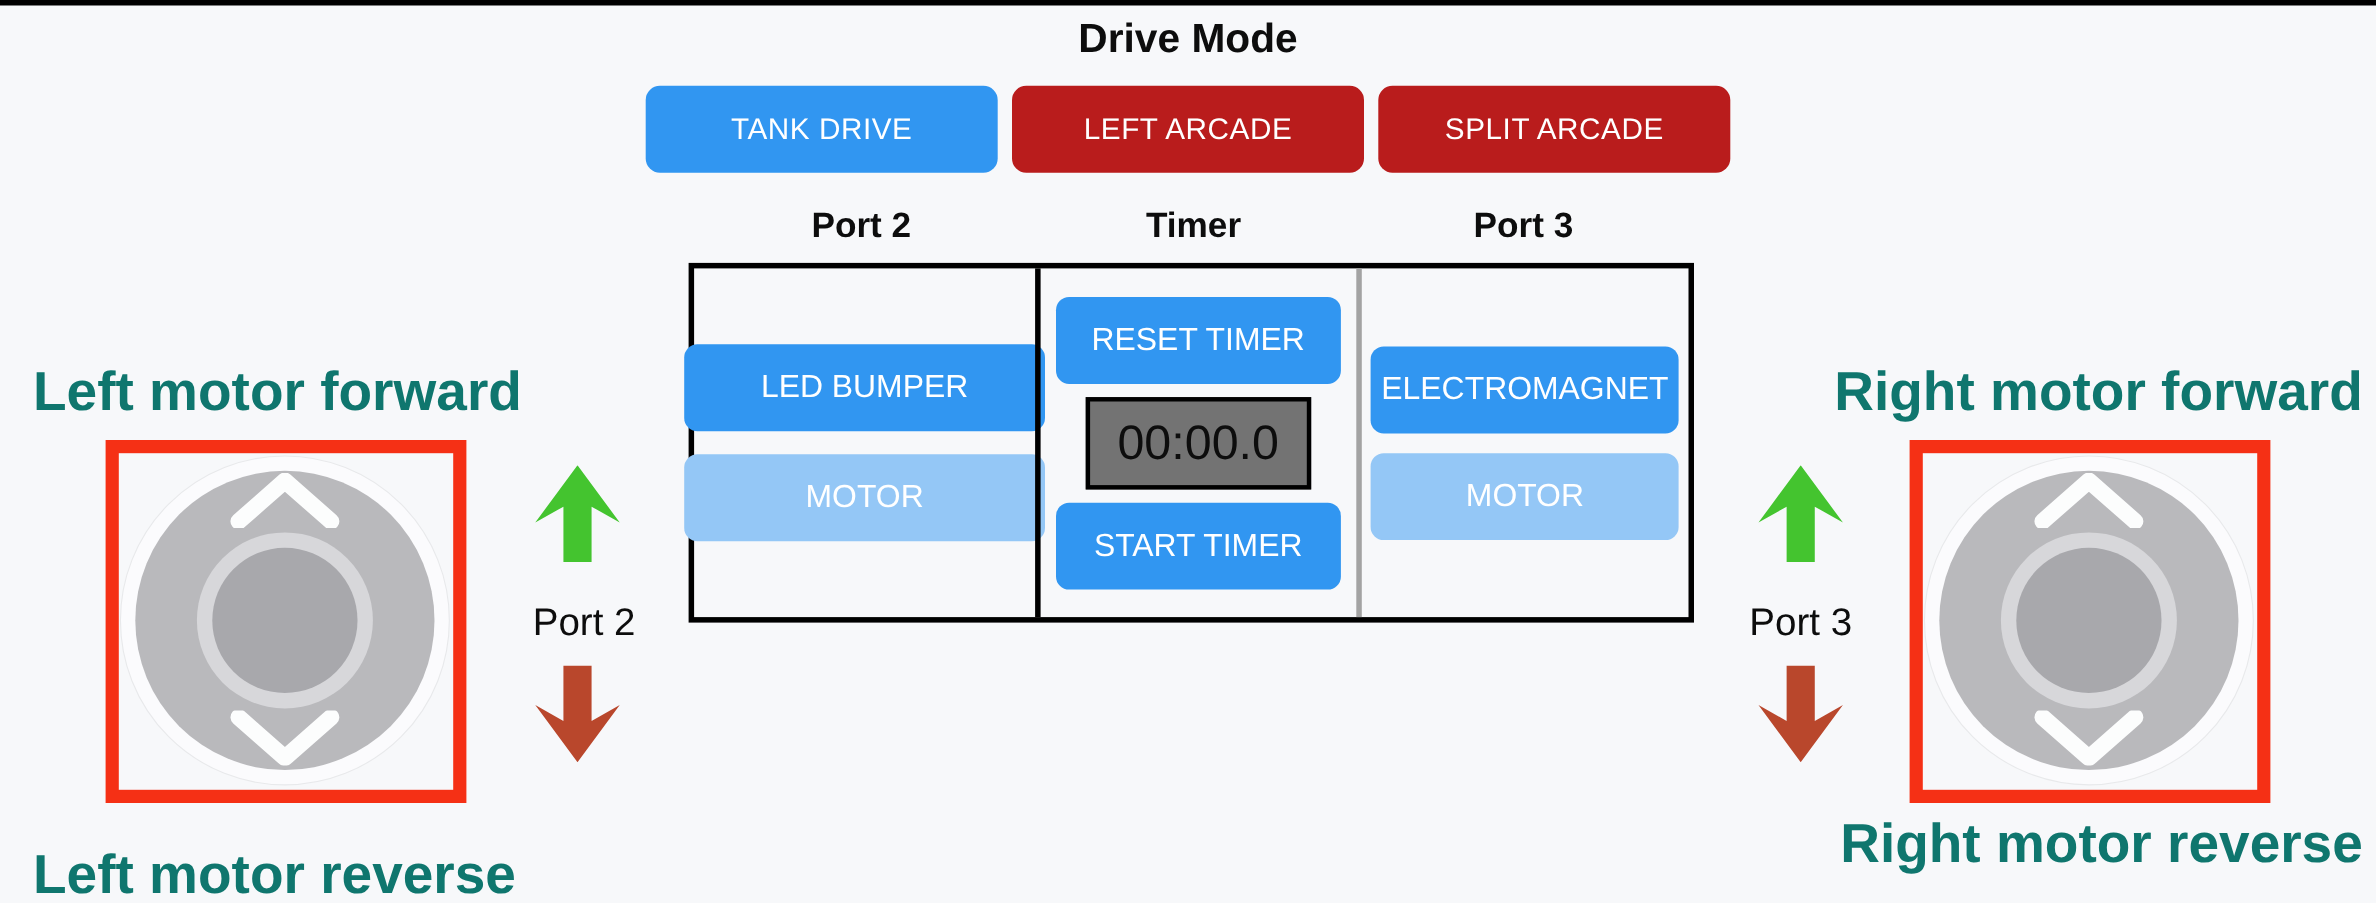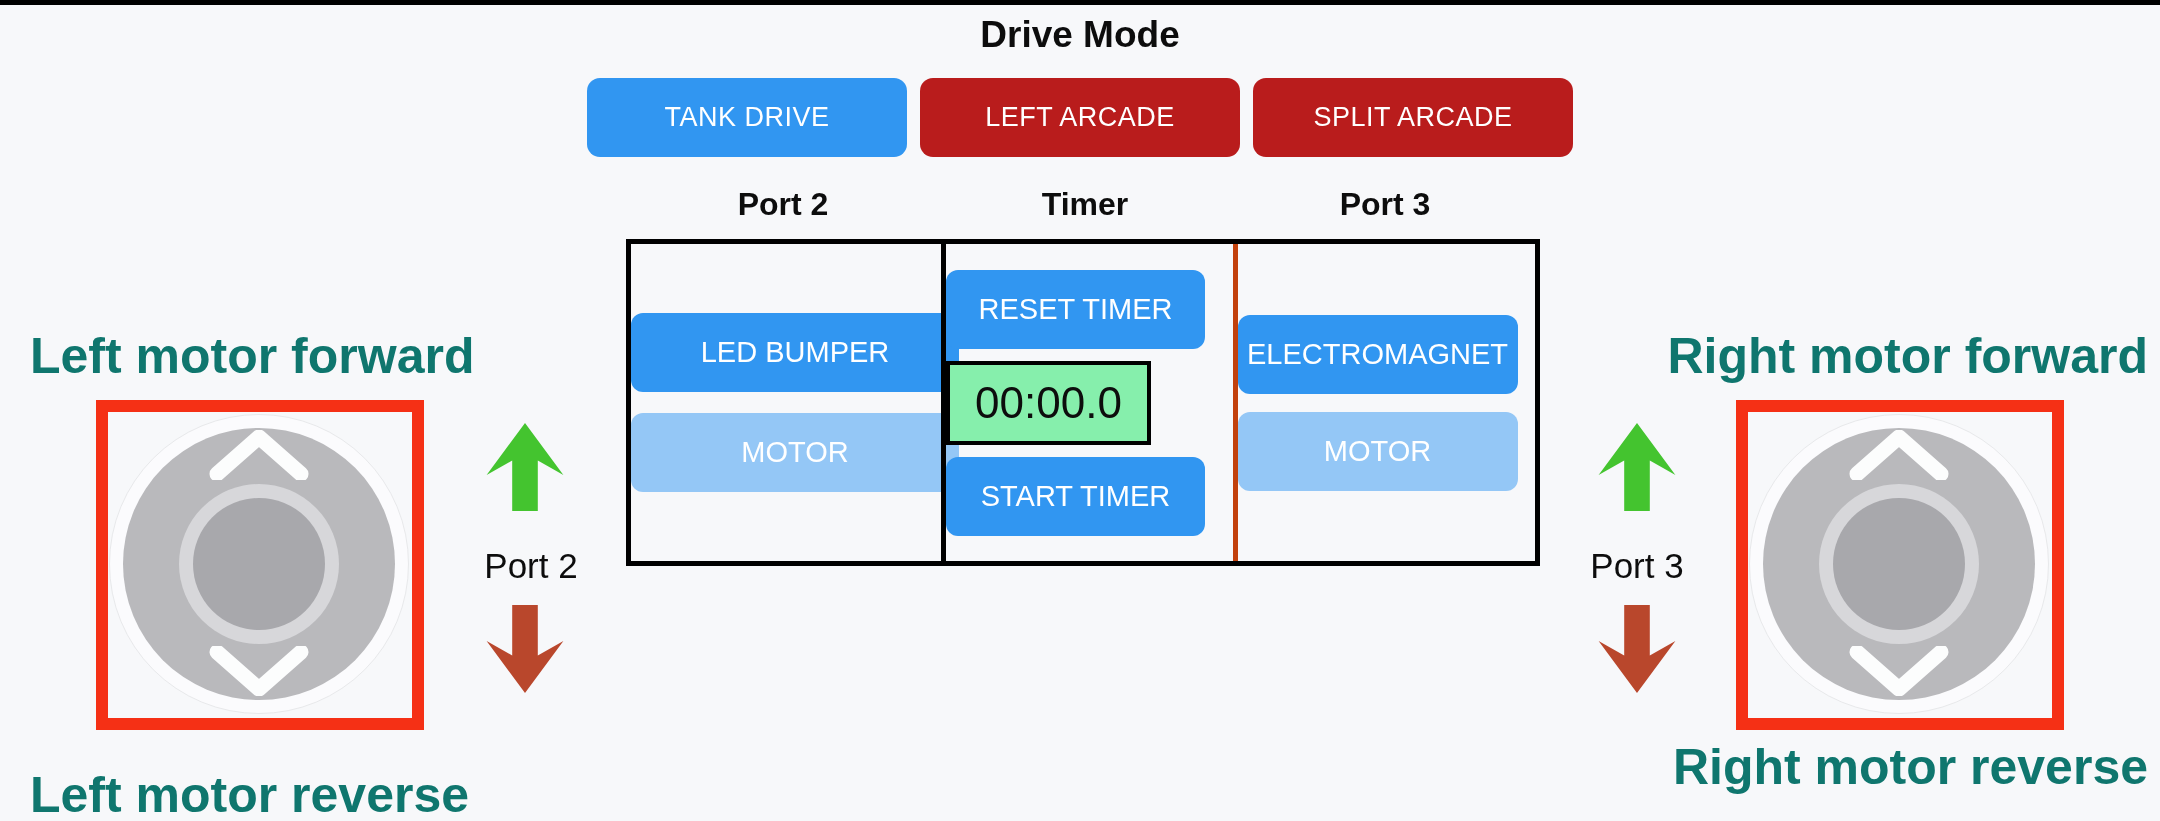--- a/index.html
+++ b/index.html
@@ -26,33 +26,33 @@
   .col-header{
     position:absolute;top:186px;transform:translateX(-50%);
     font-size:32px;font-weight:bold;color:#0d0d0d;white-space:nowrap;
   }
   .h-port2{left:783px;} .h-timer{left:1085px;} .h-port3{left:1385px;}
   
   .control-table{
     position:absolute;left:626px;top:239px;width:914px;height:327px;
     border:5px solid #000;box-sizing:border-box;display:flex;background:#f7f8fa;
   }
-  .tcol{display:flex;flex-direction:column;justify-content:center;box-sizing:border-box;}
+  .tcol{display:flex;flex-direction:column;align-items:center;justify-content:center;box-sizing:border-box;}
   .tcol1{width:310px;gap:21px;}
   .tcol2{width:294px;border-left:5px solid #000;gap:10px;}
-  .tcol3{width:305px;border-left:5px solid #c2410c;gap:18px;}
+  .tcol3{width:305px;border-left:5px solid #a3a3a3;gap:18px;}
   .panel-btn{
     border:none;border-radius:12px;color:#fff;font-size:29px;cursor:pointer;
     font-family:"Liberation Sans", sans-serif;
     display:flex;align-items:center;justify-content:center;
   }
   .blue{background:#3196f1;} .lightblue{background:#94c7f6;}
   .w278{width:328px;height:79px;} .w259{width:259px;height:79px;} .w280{width:280px;height:79px;}
   .timer-display{
-    width:205px;height:84px;border:4px solid #000;box-sizing:border-box;background:#86efac;
+    width:205px;height:84px;border:4px solid #000;box-sizing:border-box;background:#737373;
     display:flex;align-items:center;justify-content:center;
     font-size:44px;color:#0d0d0d;margin:2px 0;
   }
   
   .red-label{
     position:absolute;font-size:50px;font-weight:bold;color:#0f766e;
     line-height:1;white-space:nowrap;
   }
   .lf{left:30px;top:331px;} .lr{left:30px;top:770px;}
   .rf{right:12px;top:331px;} .rr{right:12px;top:742px;}

